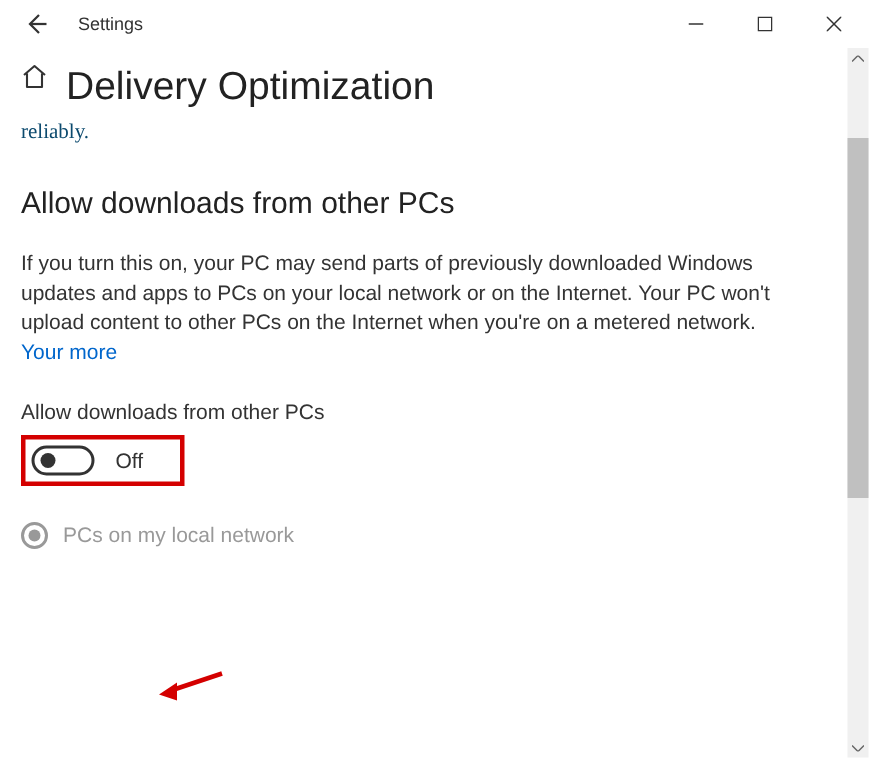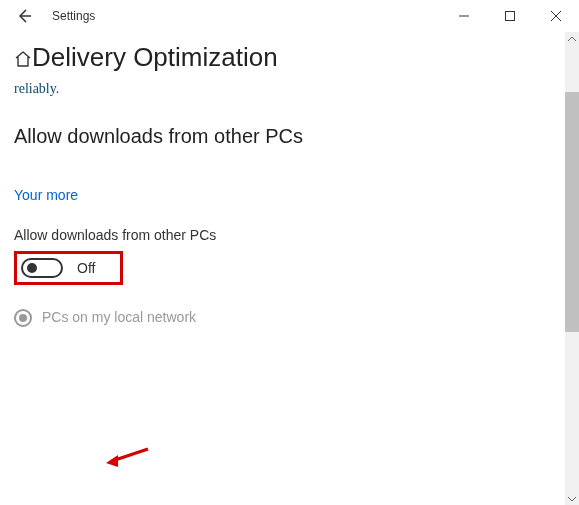--- a/index.html
+++ b/index.html
@@ -46,22 +46,22 @@
       color: #333;
       cursor: pointer;
       font-family: 'Segoe MDL2 Assets', sans-serif;
     }
     .content {
       padding: 10px 20px 20px 14px;
       position: relative;
     }
     .page-header {
       display: flex;
-      align-items: flex-end;
-      gap: 0;
+      align-items: flex-start;
+      gap: 12px;
       margin-bottom: 8px;
     }
     .home-icon {
       font-size: 18px;
       color: #333;
     }
     .page-title {
       font-size: 26px;
       font-weight: 400;
       color: #222;
@@ -231,21 +231,21 @@
     </span>
     <h1 class="page-title">Delivery Optimization</h1>
   </div>
 
   <div class="fragment">reliably.</div>
 
   <h2 class="section-heading">Allow downloads from other PCs</h2>
 
 
   <p class="body-text">
-    <br>
+    <span>If you turn this on, your PC may send parts of previously downloaded Windows updates and apps to PCs on your local network or on the Internet. Your PC won't upload content to other PCs on the Internet when you're on a metered network.</span><br>
     <span class="link">Your more</span>
   </p>
 
   <div class="subheading">Allow downloads from other PCs</div>
 
   <div class="toggle-row">
     <div class="highlight-box">
       <div class="toggle">
         <div class="toggle-knob"></div>
       </div>

